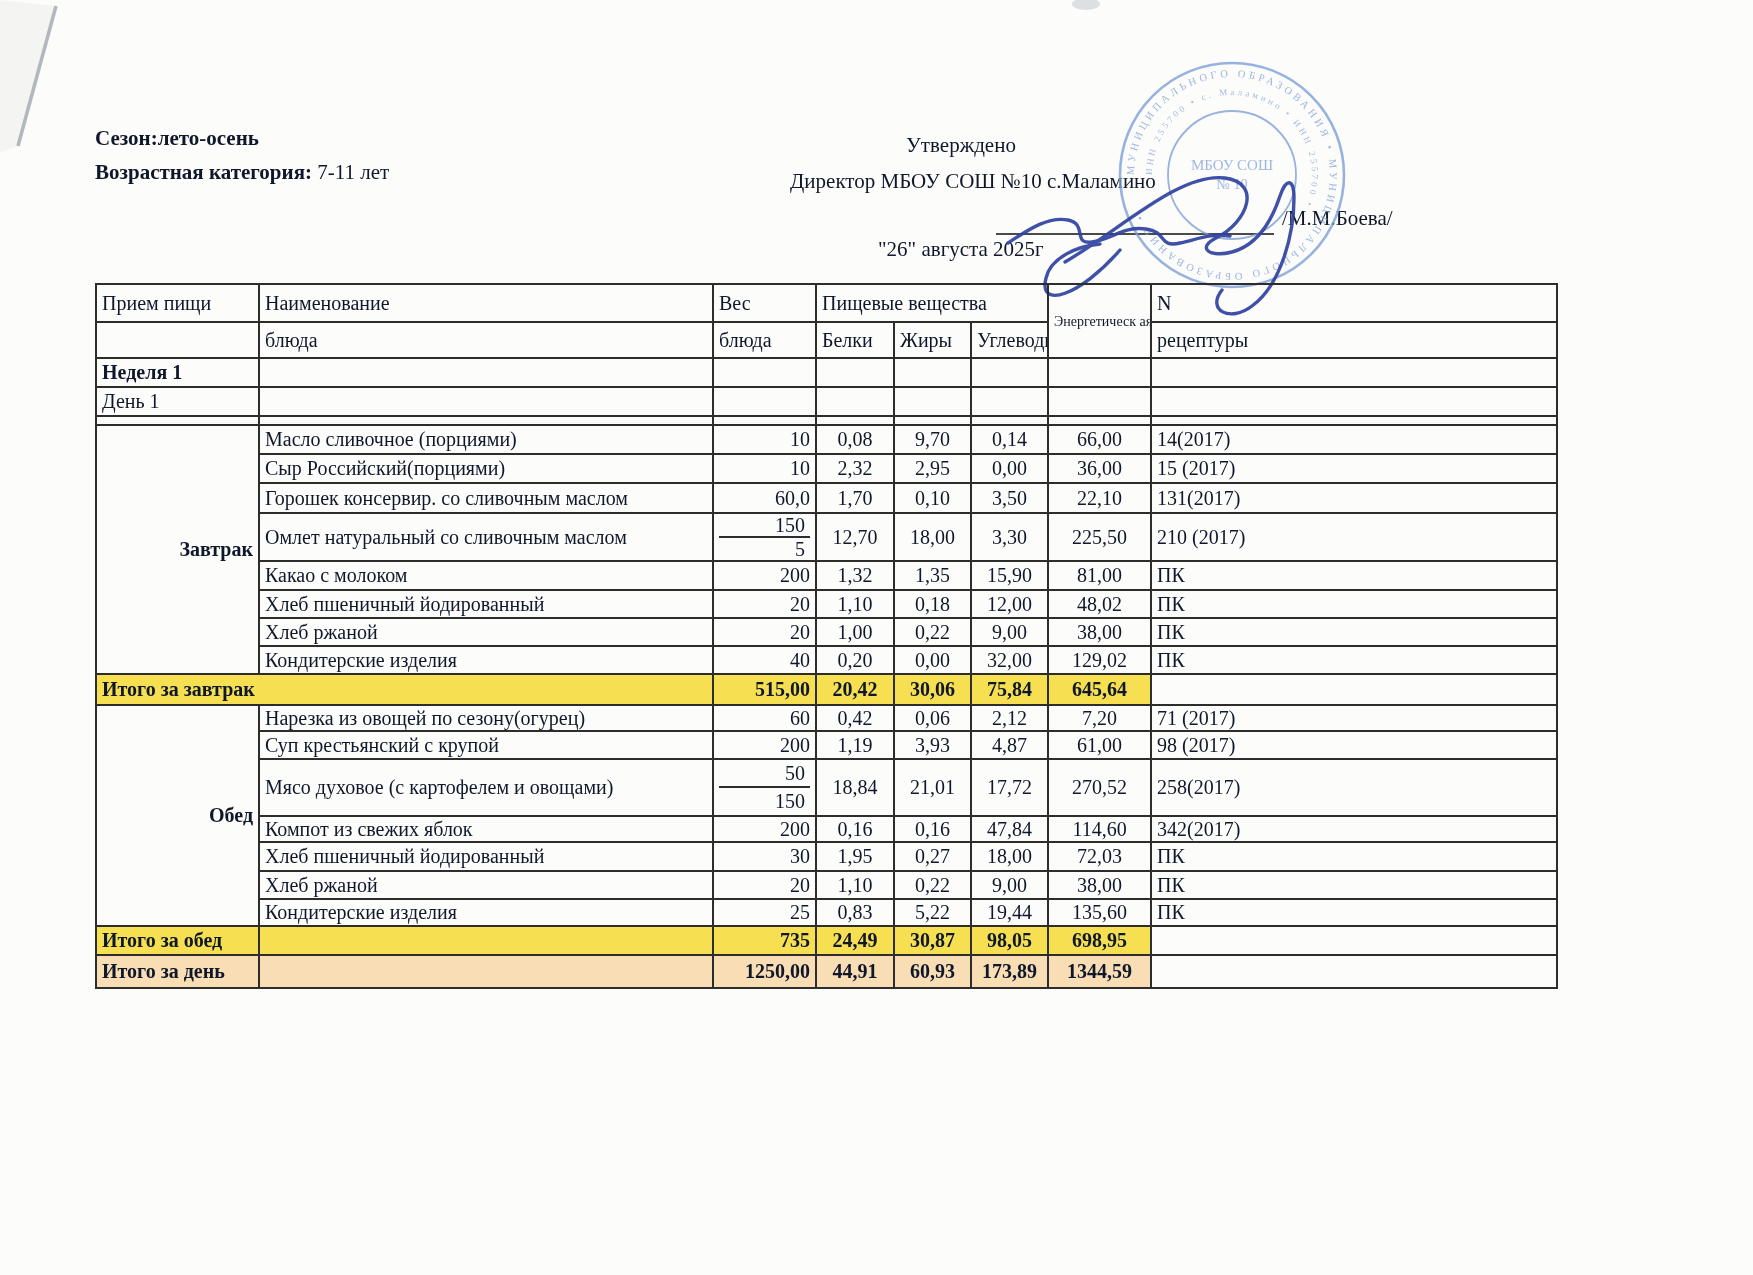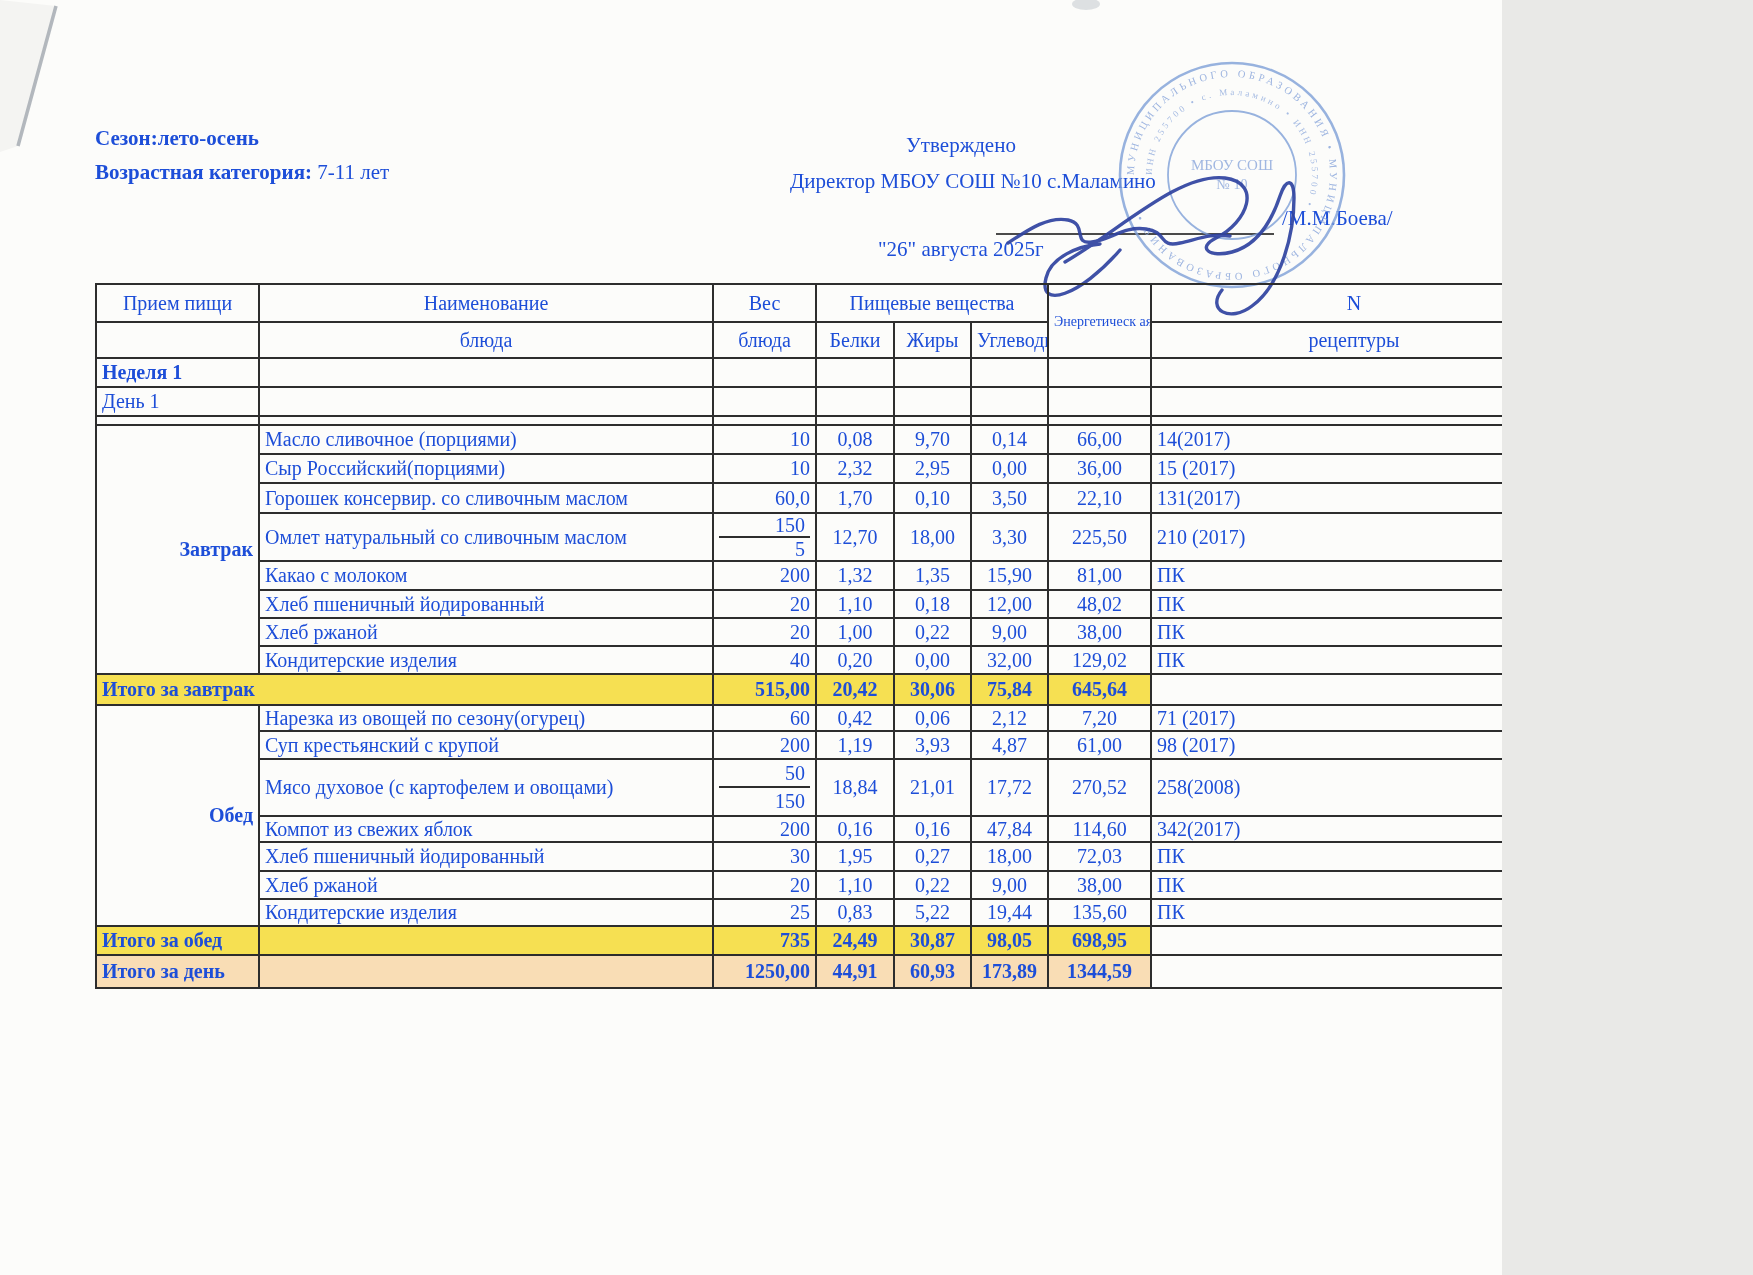--- a/index.html
+++ b/index.html
@@ -1,19 +1,19 @@
 <!DOCTYPE html>
 <html><head>
 <meta charset="utf-8">
 <style>
   html,body{margin:0;padding:0;background:#e9e9e7;}
   .page{
-    position:relative; width:1502px; height:1275px;
+    position:relative; width:1753px; height:1275px;
     background:#fcfcfa; overflow:hidden;
-    font-family:"Liberation Serif", serif; color:#1d4ed8;
+    font-family:"Liberation Serif", serif; color:#0f172a;
   }
   
   .meta{position:absolute; font-size:21px; white-space:nowrap;}
   .b{font-weight:bold;}
   .season{left:95px; top:126px;}
   .age{left:95px; top:160px;}
   .approved{left:906px; top:133px;}
   .director{left:790px; top:169px;}
   .sig-line{position:absolute; left:996px; top:210px; width:278px; height:23px;
             border-bottom:2px solid #4a4a4a;}
@@ -24,21 +24,21 @@
     position:absolute; left:95px; top:283px;
     border-collapse:collapse; table-layout:fixed; width:1461px;
     font-size:20px;
   }
   table.menu td{
     border:2px solid #2d2d2d; padding:0 5px;
     vertical-align:middle; overflow:hidden; white-space:nowrap;
   }
   td.tl{text-align:left;} td.tc{text-align:center;} td.ta-r{text-align:right;margin-top:12px;}
   td.meal-cell{font-weight:bold; text-align:right;}
-  td.hdr{text-align:center;}
+  td.hdr{}
   td.energy-hdr{font-size:14px; line-height:15px; text-align:center; white-space:normal; padding:0 2px;}
   td.carbs-hdr{white-space:normal; word-break:break-all; line-height:19px; text-align:center; padding:0 2px;}
   td.split{padding:0;}
   .split-top{border-bottom:2px solid #2d2d2d; text-align:right; padding:0 5px;}
   .split-bot{text-align:right; padding:0 5px;}
   .yellow{background:#f6e052;}
   .peach{background:#f9ddb5;}
   
   .stamp{position:absolute; left:1058px; top:52px; width:348px; height:246px;
          filter:blur(0.4px); opacity:0.8; pointer-events:none;}
@@ -255,21 +255,21 @@
       <tr style="height:57px">
         <td class="tl">Мясо духовое (с картофелем и овощами)</td>
         <td class="split">
           <div class="split-top" style="height:26px;line-height:26px;">50</div>
           <div class="split-bot" style="height:27px;line-height:27px;">150</div>
         </td>
         <td class="tc">18,84</td>
         <td class="tc">21,01</td>
         <td class="tc">17,72</td>
         <td class="tc">270,52</td>
-        <td class="tl">258(2008)</td>
+        <td class="tl">258(2017)</td>
       </tr>
       <tr style="height:26px">
         <td class="tl">Компот из свежих яблок</td>
         <td class="ta-r">200</td>
         <td class="tc">0,16</td>
         <td class="tc">0,16</td>
         <td class="tc">47,84</td>
         <td class="tc">114,60</td>
         <td class="tl">342(2017)</td>
       </tr>

